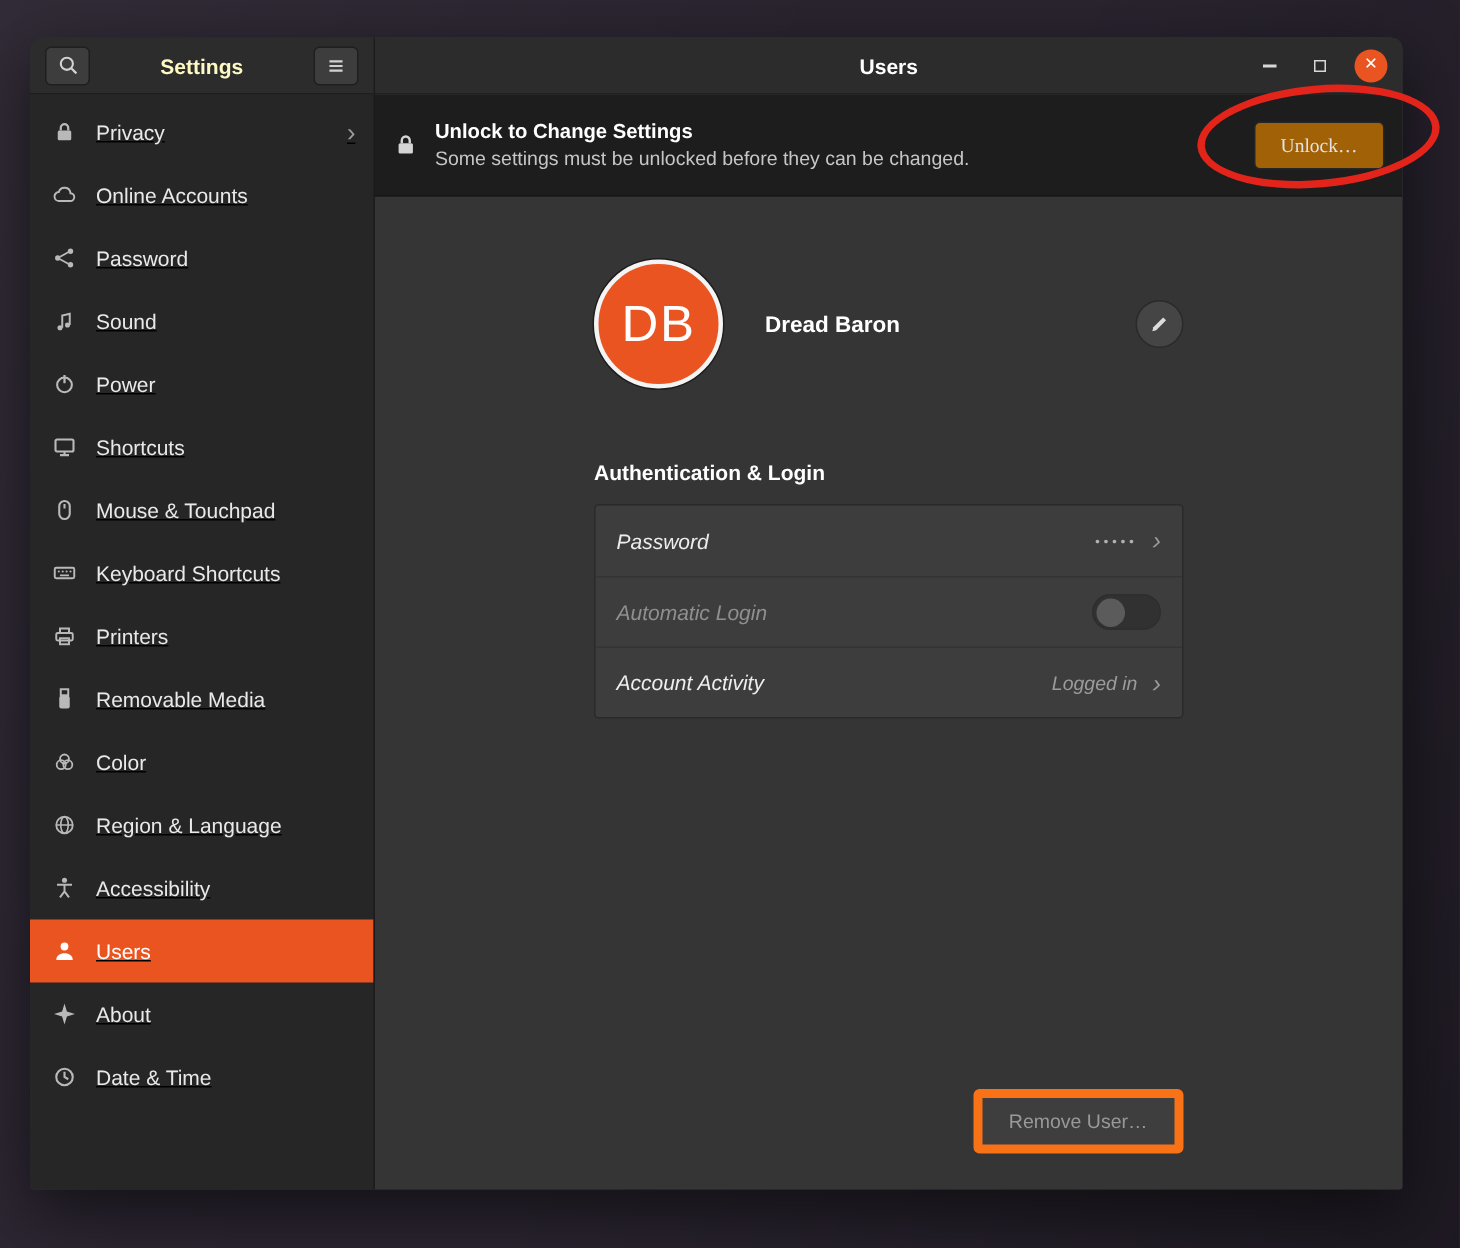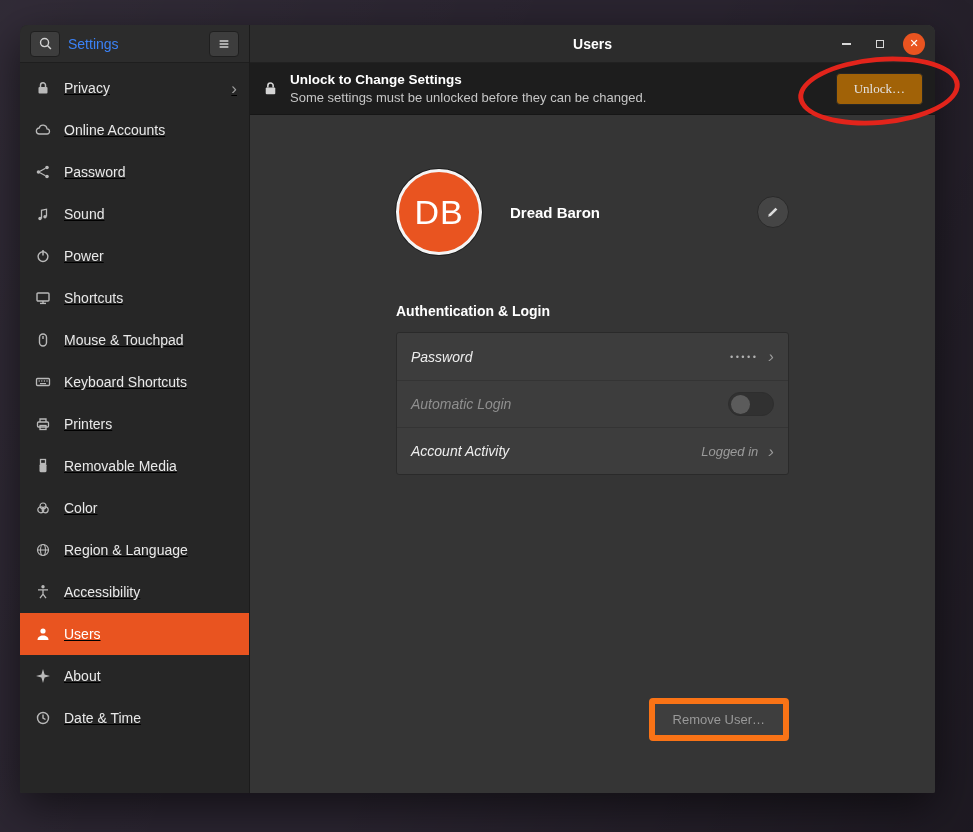--- a/index.html
+++ b/index.html
@@ -19,45 +19,45 @@
   .window {
     position:absolute; left:20px; top:25px; width:915px; height:768px;
     display:flex; border-radius:8px 8px 2px 2px; overflow:hidden;
     box-shadow:0 14px 44px rgba(0,0,0,0.55);
     background:#353535;
   }
   
   .sidebar { width:230px; flex-shrink:0; background:#262626; border-right:1px solid #1b1b1b; display:flex; flex-direction:column; }
   .sidebar-header { height:38px; flex-shrink:0; display:flex; align-items:center; gap:8px; padding:0 10px; background:#2c2c2c; border-bottom:1px solid #1e1e1e; }
   .icon-btn { width:30px; height:26px; background:#3d3d3d; border:1px solid #1f1f1f; border-radius:4px; color:#d2d2d2; display:flex; align-items:center; justify-content:center; padding:0; cursor:pointer; }
-  .sidebar-title { flex:1; color:#3b82f6; font-weight:normal; font-size:14px; }
+  .sidebar-title { flex:1; text-align:center; color:#fef9c3; font-weight:bold; font-size:14px; }
   .sidebar-list { flex:1; padding-top:4px; overflow:hidden;text-decoration:underline; }
   .sb-item { height:42px; display:flex; align-items:center; gap:13px; padding:0 12px 0 15px; color:#e9e9e9; font-size:14px; cursor:pointer; }
   .sb-icon { width:16px; height:16px; display:flex; color:#b9b9b9; flex-shrink:0; }
   .sb-item.selected { background:#e95420; color:#ffffff; }
   .sb-item.selected .sb-icon { color:#ffffff; }
   .sb-chevron { margin-left:auto; color:#9d9d9d; font-size:17px; line-height:1; }
   
   .main { flex:1; min-width:0; display:flex; flex-direction:column; background:#353535; }
   .headerbar { height:38px; flex-shrink:0; background:#2c2c2c; border-bottom:1px solid #212121; display:flex; align-items:center; position:relative; }
   .header-title { position:absolute; left:0; right:0; text-align:center; color:#ffffff; font-weight:bold; font-size:14px; pointer-events:none; }
   .window-controls { margin-left:auto; display:flex; align-items:center; gap:12px; padding-right:10px; z-index:1; }
   .wc { width:22px; height:22px; display:flex; align-items:center; justify-content:center; background:transparent; border:none; padding:0; cursor:pointer; }
   .wc-min-bar { width:9px; height:2px; background:#d8d8d8; }
   .wc-max-box { width:8px; height:8px; border:1.5px solid #d8d8d8; }
   .wc-close { background:#e95420; border-radius:50%; color:#fff; font-size:11px; line-height:1; }
   
-  .banner { height:52px; flex-shrink:0; background:#1d1d1d; border-bottom:1px solid #161616; display:flex; align-items:center; gap:11px; padding:0 12px; }
+  .banner { height:68px; flex-shrink:0; background:#1d1d1d; border-bottom:1px solid #161616; display:flex; align-items:center; gap:11px; padding:0 12px; }
   .banner-lock { color:#d4d4d4; display:flex; }
   .banner-title { color:#ffffff; font-weight:bold; font-size:13.5px; }
   .banner-sub { color:#c6c6c6; font-size:13px; margin-top:3px; }
   .unlock-btn { margin-left:auto; background:#a16207; border:1px solid #262626; border-radius:4px; color:#e2e2e2; font-size:13px; padding:7px 17px; cursor:pointer; font-family:Liberation Serif, serif; }
   
   .content { flex:1; display:flex; flex-direction:column; overflow:hidden; }
-  .content-col { width:393px; margin:12px auto; flex:1; display:flex; flex-direction:column; padding:42px 0 40px; }
+  .content-col { width:393px; margin:0 auto; flex:1; display:flex; flex-direction:column; padding:42px 0 24px; }
   .user-row { display:flex; align-items:center; margin-bottom:48px; }
   .avatar { width:86px; height:86px; border-radius:50%; background:#e95420; border:3px solid #f4f4f4; box-shadow:0 0 0 1px rgba(0,0,0,0.45); display:flex; align-items:center; justify-content:center; color:#ffffff; font-size:34px; letter-spacing:1px; flex-shrink:0; }
   .user-name { margin-left:28px; color:#ffffff; font-weight:bold; font-size:15px; }
   .edit-btn { margin-left:auto; width:32px; height:32px; border-radius:50%; background:#454545; border:1px solid #2a2a2a; color:#dcdcdc; display:flex; align-items:center; justify-content:center; cursor:pointer; }
   .section-heading { color:#ffffff; font-weight:bold; font-size:14px; margin-bottom:13px; }
   .list-box { background:#3d3d3d; border:1px solid #2a2a2a; border-radius:3px; }
   .list-row { height:47px; display:flex; align-items:center; padding:0 14px; border-top:1px solid #343434;font-style:italic; }
   .list-row:first-child { border-top:none; }
   .row-label { font-size:14px; color:#ededed; }
   .row-label.dim { color:#8f8f8f; }

